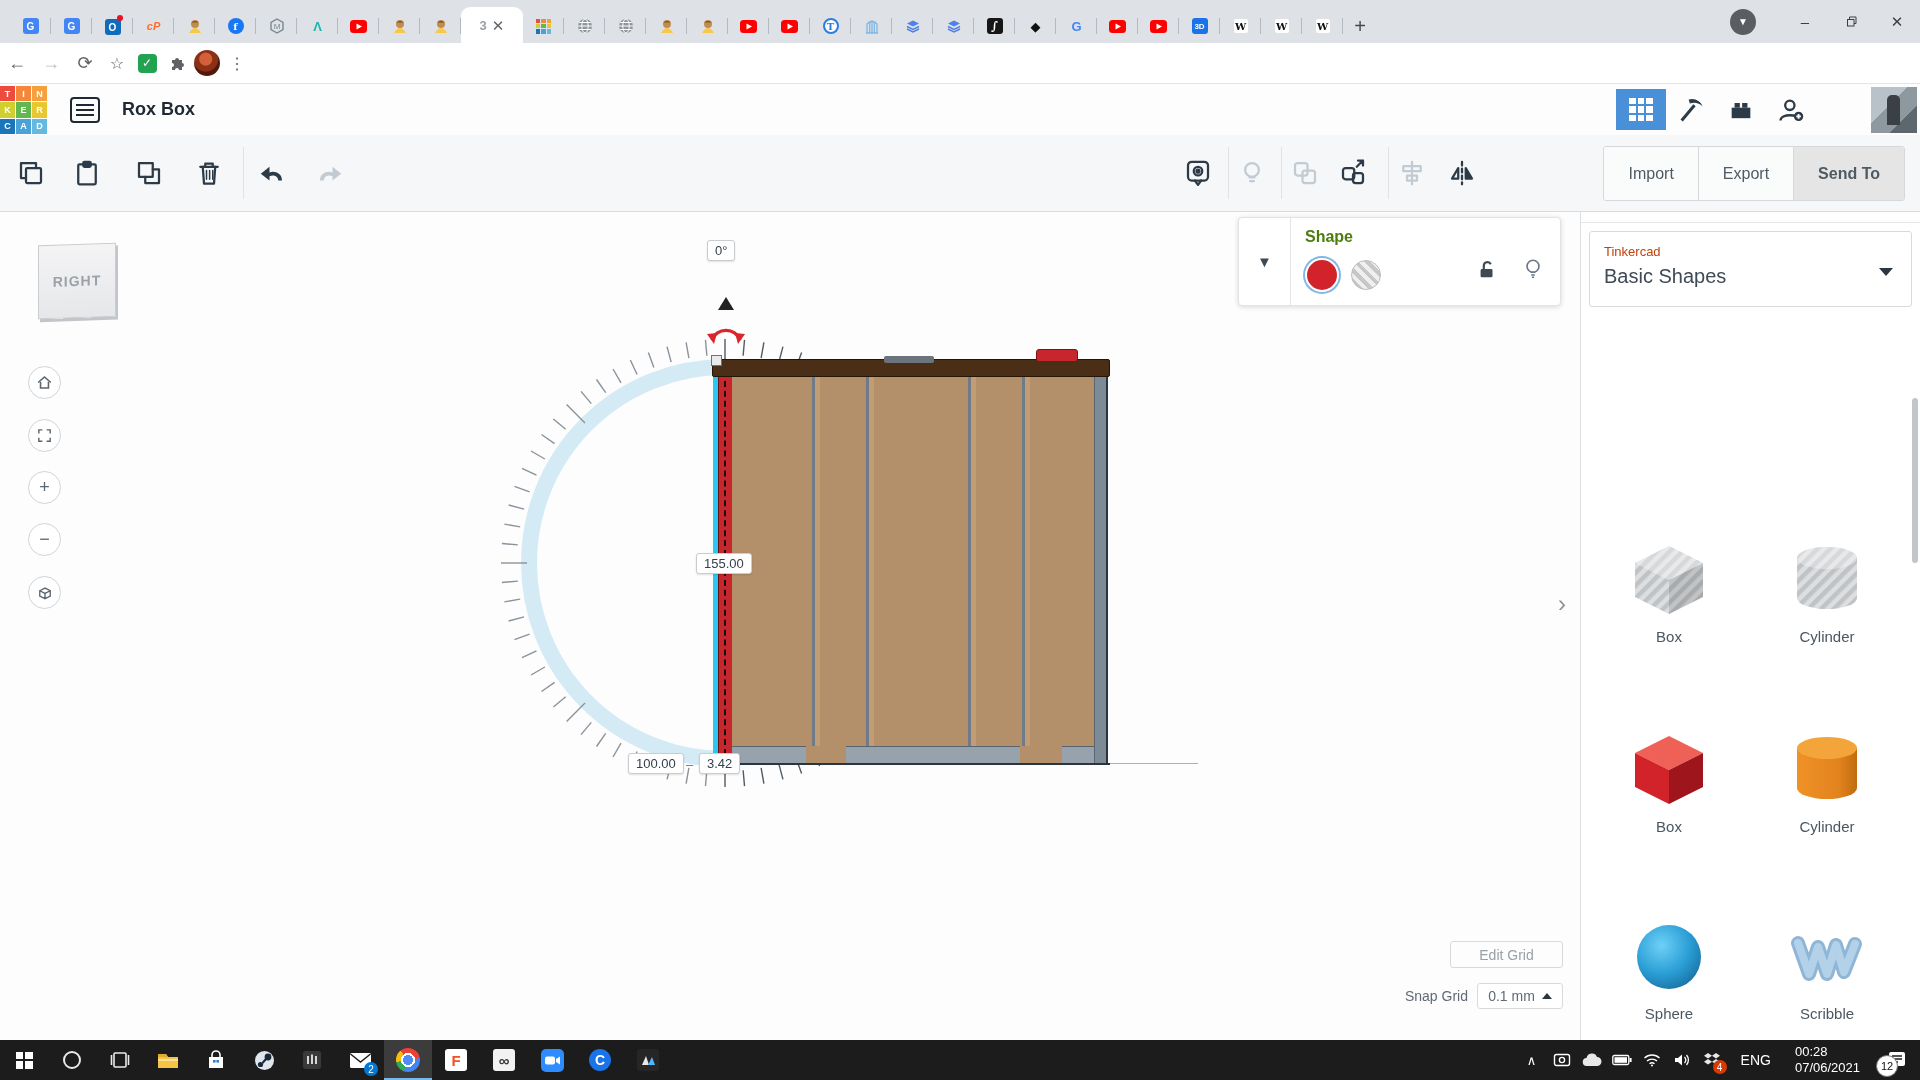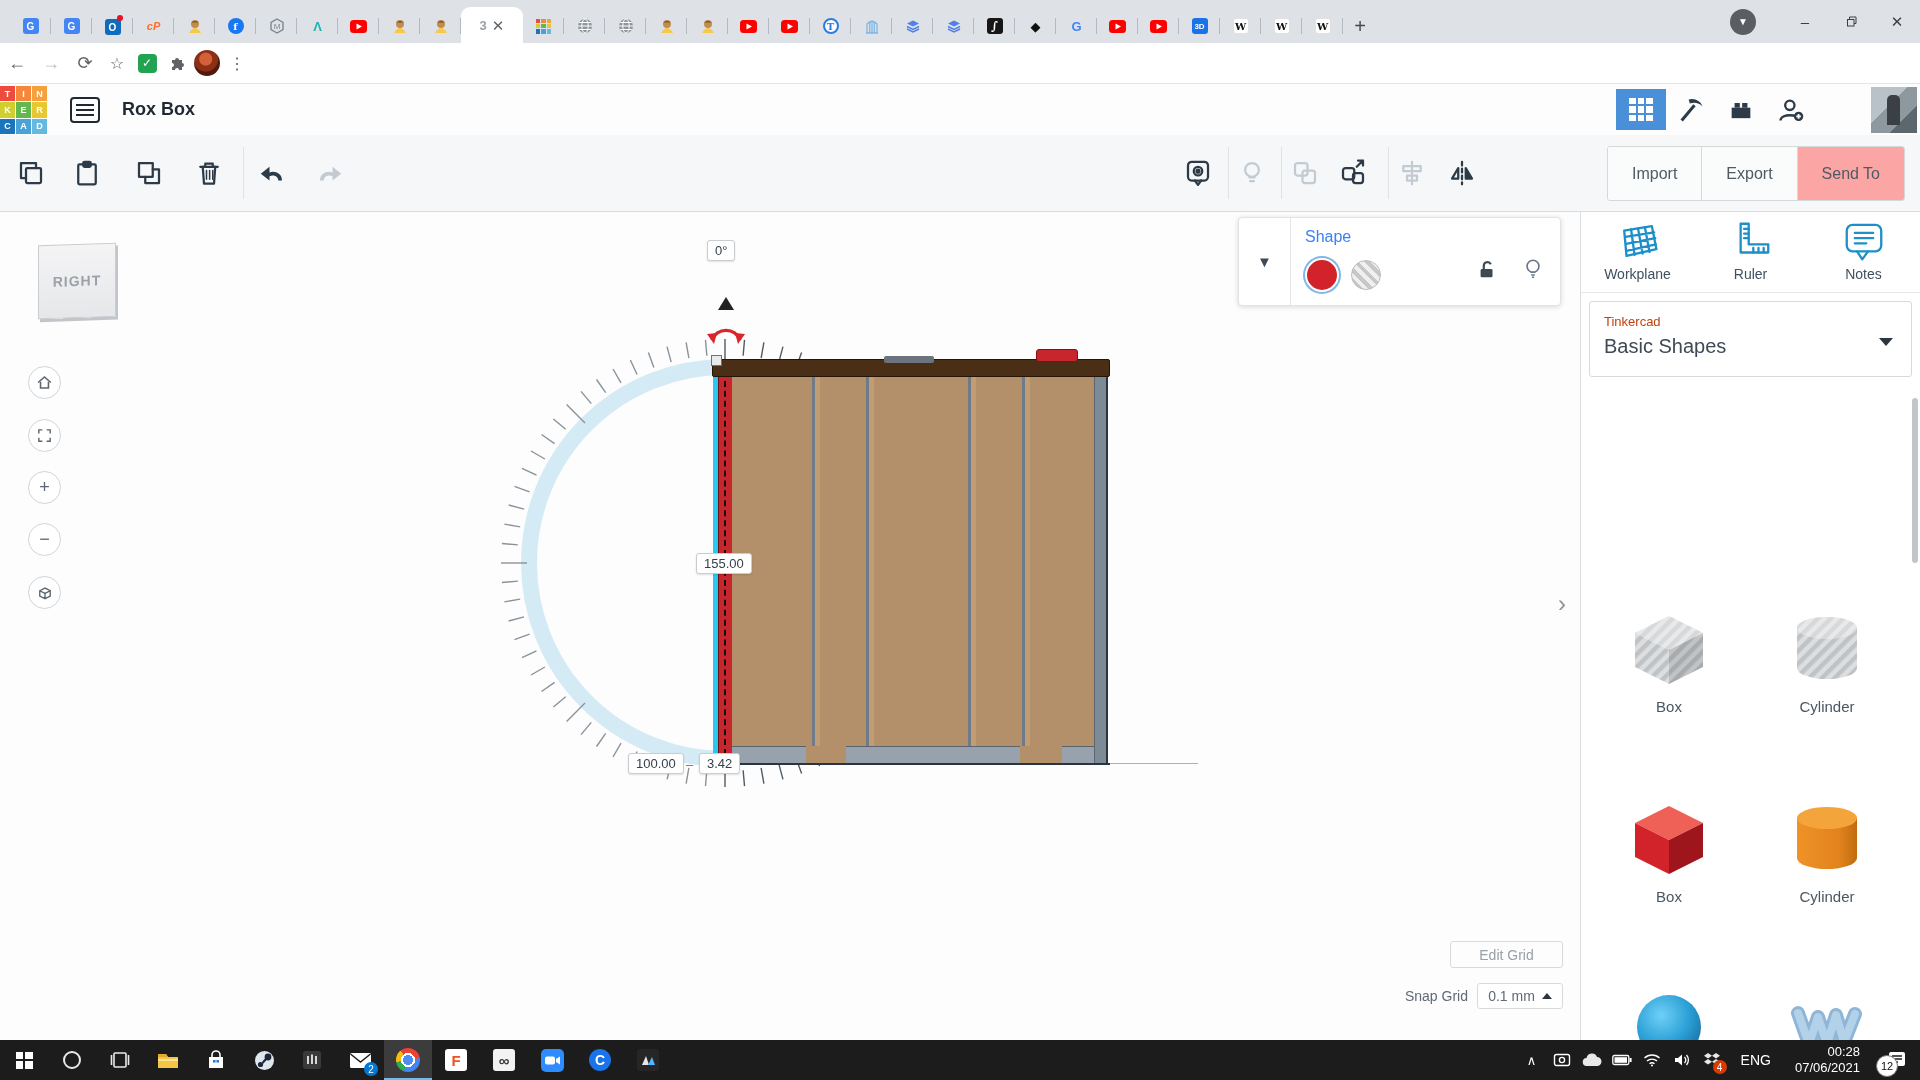--- a/index.html
+++ b/index.html
@@ -45,21 +45,21 @@
   .grid9 i { background:#fff; }
   .avatar-hd { width:46px; height:46px; margin-left:55px; margin-right:3px; background:linear-gradient(135deg,#b9c2c9 0 40%,#8e989f 40% 70%,#5d676e 70%); position:relative; }
   .avatar-hd::after { content:""; position:absolute; left:16px; top:8px; width:13px; height:30px; background:#3a4046; border-radius:5px 5px 0 0; }
 
   
   #tktoolbar { position:absolute; left:0; top:135px; width:1920px; height:77px; background:#f6f7f8; border-bottom:1px solid #d9dcdd; }
   .ticon { position:absolute; top:20px; width:36px; height:36px; display:flex; align-items:center; justify-content:center; cursor:pointer; }
   .tsep { position:absolute; top:12px; width:1px; height:52px; background:#e0e3e5; }
   #iobuttons { position:absolute; right:15px; top:11px; height:55px; display:flex; border:1px solid #d6d9db; border-radius:3px; overflow:hidden; }
   .iobtn { padding:0 24px; display:flex; align-items:center; font-size:16px; color:#4f5a63; background:#fafbfb; border-right:1px solid #d6d9db; cursor:pointer; }
-  .iobtn:last-child { border-right:none; background:#fca5a5; }
+  .iobtn:last-child { border-right:none; background:#e5e5e5;font-weight:bold; }
 
   
   #canvas { position:absolute; left:0; top:212px; width:1580px; height:828px; background:#fdfdfd; overflow:hidden; }
   #viewcube { position:absolute; left:38px; top:32px; width:78px; height:74px; background:linear-gradient(180deg,#f4f4f5,#e6e7e9); border:1px solid #c9ccd0; box-shadow:2px 3px 0 #c2c5c9; transform:skewY(-2deg); display:flex; align-items:center; justify-content:center; }
   #viewcube span { color:#9aa1a8; font-weight:bold; font-size:14px; letter-spacing:1px; }
   .navc { position:absolute; left:28px; width:33px; height:33px; border-radius:50%; background:#fff; border:1px solid #d0d3d6; display:flex; align-items:center; justify-content:center; color:#5b6670; font-size:18px; cursor:pointer; }
   #dial { position:absolute; left:0; top:0; pointer-events:none; }
   .pill { position:absolute; background:#fff; border:1px solid #c9ccd0; border-radius:3px; font-size:13px; color:#35414d; padding:2px 7px; box-shadow:0 1px 2px rgba(0,0,0,.12); z-index:30; cursor:text; }
   #uptri { position:absolute; left:718px; top:85px; width:0; height:0; border-left:8px solid transparent; border-right:8px solid transparent; border-bottom:13px solid #222; z-index:25; }
   #rotarrow { position:absolute; left:704px; top:108px; z-index:26; }
@@ -78,21 +78,21 @@
   #topbar { left:712px; top:147px; width:398px; height:18px; background:#4a2e15; border:1px solid #241505; border-radius:2px; z-index:9; }
   #topnotch { left:884px; top:144px; width:50px; height:7px; background:#6b747d; border-radius:2px; z-index:10; }
   #redknob { left:1036px; top:137px; width:42px; height:13px; background:#c6262c; border:1px solid #7e1316; border-radius:3px; z-index:10; }
   #rightbar { left:1094px; top:149px; width:14px; height:404px; background:#7d8b97; border-left:1px solid #5a6672; border-right:2px solid #2b3540; z-index:6; }
   #boxframe { left:712px; top:149px; width:398px; height:404px; border-bottom:2px solid #2b3540; z-index:9; pointer-events:none; }
 
   
   #shapepanel { position:absolute; left:1238px; top:5px; width:323px; height:89px; background:#fff; border:1px solid #e1e3e5; border-radius:4px; box-shadow:0 1px 5px rgba(0,0,0,.15); display:flex; z-index:40; }
   #sp-caret { width:52px; border-right:1px solid #e3e5e7; display:flex; align-items:center; justify-content:center; color:#3d4a56; font-size:15px; cursor:pointer; }
   #sp-main { flex:1; padding:10px 14px; position:relative; }
-  #sp-title { font-size:16px; font-weight:normal; color:#3b82f6; }
+  #sp-title { font-size:16px; font-weight:bold; color:#4d7c0f; }
   .spcircle { position:absolute; top:40px; border-radius:50%; cursor:pointer; }
   #sp-red { left:14px; width:34px; height:34px; background:#d2232a; border:2px solid #fff; box-shadow:0 0 0 2px #7fb8e8; }
   #sp-stripe { left:60px; top:42px; width:30px; height:30px; border:1px solid #b9bcbf; background:repeating-linear-gradient(45deg,#efefef 0 4px,#c7c7c7 4px 8px); }
   #sp-lock { position:absolute; right:62px; top:40px; cursor:pointer; }
   #sp-bulb { position:absolute; right:16px; top:38px; cursor:pointer; }
 
   
   #editgrid { position:absolute; left:1450px; top:729px; width:113px; height:27px; border:1px solid #d8dbdd; border-radius:3px; background:#fdfdfd; color:#98a0a8; font-size:14px; display:flex; align-items:center; justify-content:center; cursor:pointer; }
   #snaplabel { position:absolute; left:1360px; top:776px; width:108px; text-align:right; font-size:14px; color:#5f6a75; }
   #snapdrop { position:absolute; left:1477px; top:771px; width:86px; height:26px; border:1px solid #d8dbdd; border-radius:3px; background:#fff; display:flex; align-items:center; justify-content:center; gap:7px; font-size:14px; color:#5f6a75; cursor:pointer; }
@@ -121,21 +121,21 @@
   .winlogo i { background:#fff; }
   #searchbox { width:430px; height:40px; background:#fff; display:flex; align-items:center; gap:10px; padding:0 12px; }
   #searchbox input { border:none; outline:none; font-size:15px; color:#444; width:360px; font-family:inherit; background:transparent; }
   .tbapp { width:48px; height:40px; display:flex; align-items:center; justify-content:center; position:relative; cursor:pointer; }
   .tbapp.active { background:rgba(255,255,255,.14); box-shadow:inset 0 -2px 0 #76b9ed; }
   .tbbadge { position:absolute; right:6px; bottom:4px; min-width:14px; height:14px; border-radius:7px; background:#0078d4; color:#fff; font-size:10px; display:flex; align-items:center; justify-content:center; padding:0 3px; }
   .tbbadge.red { background:#d83b01; }
   #tray { margin-left:auto; display:flex; align-items:center; gap:4px; }
   .trayic { width:30px; height:40px; display:flex; align-items:center; justify-content:center; position:relative; cursor:pointer; }
   #tblang { font-size:14px; padding:0 10px; cursor:pointer; }
-  #tbclock { text-align:right; font-size:13px; line-height:16px; padding:0 10px; cursor:pointer; }
+  #tbclock { font-size:13px; line-height:16px; padding:0 10px; cursor:pointer; }
   #tbnotif { width:46px; height:40px; display:flex; align-items:center; justify-content:center; position:relative; cursor:pointer; }
   #notifcount { position:absolute; left:2px; bottom:3px; width:22px; height:22px; border-radius:50%; background:#fff; border:1px solid #777; color:#111; font-size:11px; display:flex; align-items:center; justify-content:center; }
 </style>
 </head>
 <body>
 
 <div id="root">
 
   <div id="tabstrip">
     <div id="tabs">
@@ -649,44 +649,20 @@
     <div id="snaplabel">Snap Grid</div>
     <div id="snapdrop">
         <span>0.1 mm</span>
         <b></b>
       </div>
 
     <div id="collapse">›</div>
   </div>
 
   <div id="sidebar">
-    <div id="sbtools">
-        <div class="sbtool">
-          <svg width="46" height="42" viewBox="0 0 40 36" fill="none" stroke="#1d8fc9" stroke-width="2" stroke-linejoin="round" stroke-linecap="round">
-            <path d="M8,9 L32,5 L36,25 L10,31 Z"></path>
-            <path d="M14,8 L17,30 M20,7 L24,29 M26,6 L30,27.5 M9,14.5 L34,10.5 M9.7,20.5 L35,15.5 M10,26.5 L35.5,21"></path>
-          </svg>
-          <span>Workplane</span>
-        </div>
-        <div class="sbtool">
-          <svg width="46" height="42" viewBox="0 0 40 36" fill="none" stroke="#1d8fc9" stroke-width="2" stroke-linejoin="round" stroke-linecap="round">
-            <path d="M11,3 h7 v18 h17 v7 H11 Z"></path>
-            <path d="M14,7.5 h4 M14,11.5 h4 M14,15.5 h4 M22,24 v4 M26.5,24 v4 M31,24 v4"></path>
-          </svg>
-          <span>Ruler</span>
-        </div>
-        <div class="sbtool">
-          <svg width="46" height="42" viewBox="0 0 40 36" fill="none" stroke="#1d8fc9" stroke-width="2" stroke-linejoin="round" stroke-linecap="round">
-            <rect x="5" y="4" width="30" height="23" rx="5"></rect>
-            <path d="M14,27 l4.5,7 5,-7"></path>
-            <path d="M12,11 h16 M12,15.5 h16 M12,20 h10"></path>
-          </svg>
-          <span>Notes</span>
-        </div>
-      </div>
     <div id="sbdivider"></div>
     <div id="libdrop">
       <div id="libbrand">Tinkercad</div>
       <div id="libname">Basic Shapes</div>
       <b></b>
     </div>
     <div id="gallery">
         <div class="shapeitem" style="left: 28px; top: 225px;"><svg width="84" height="80" viewBox="0 0 84 80">
             <defs>
               <pattern id="st0" width="9" height="9" patternUnits="userSpaceOnUse" patternTransform="rotate(45)">

